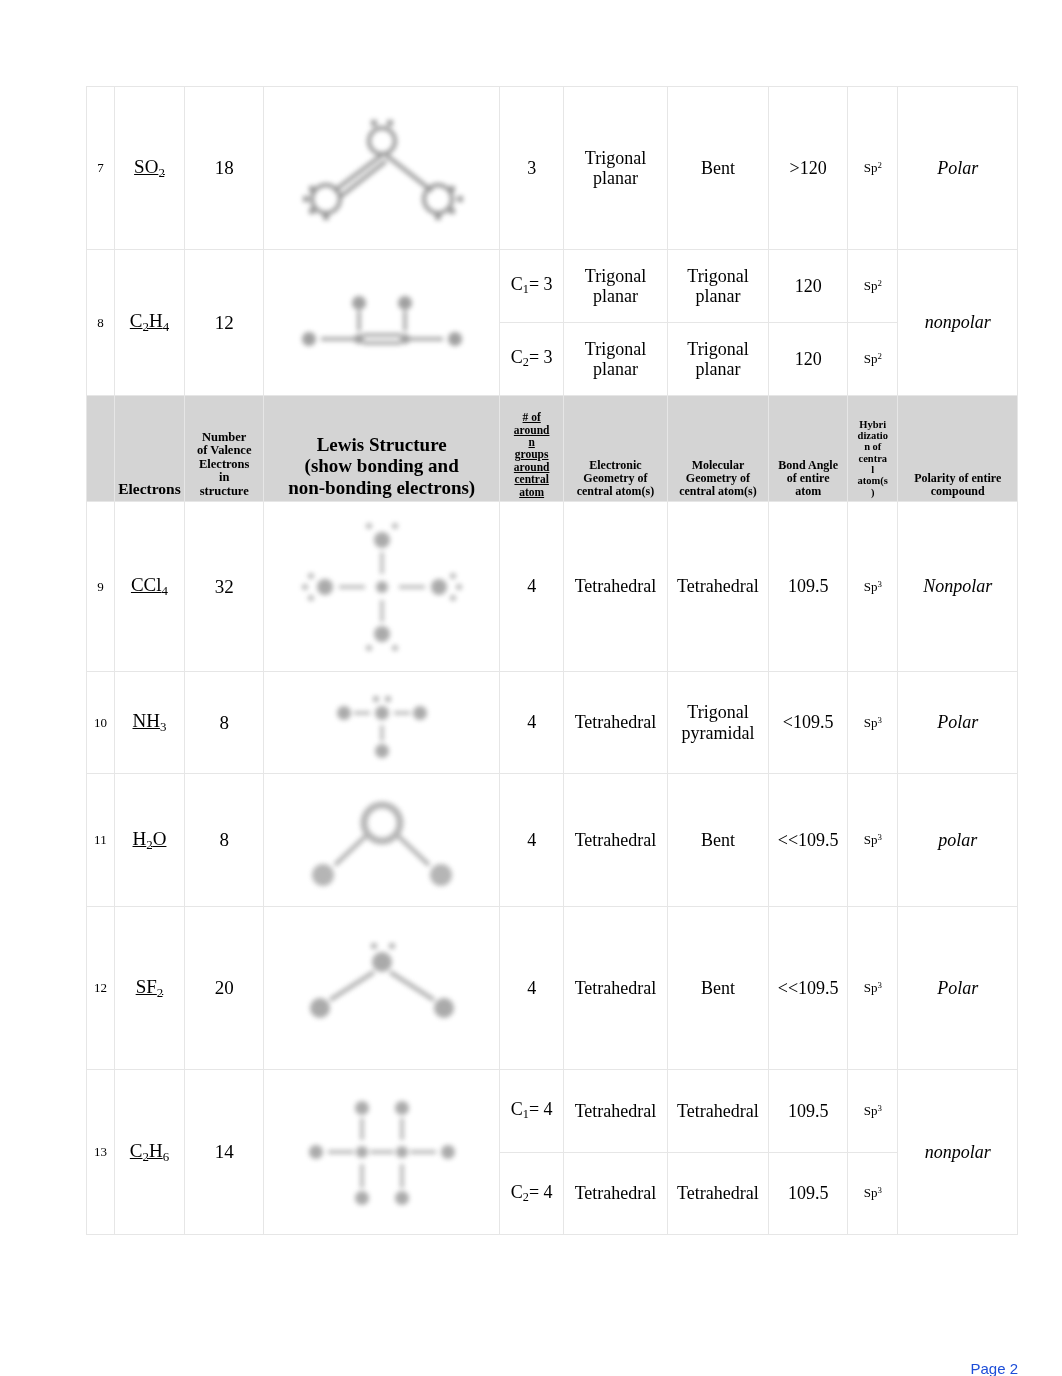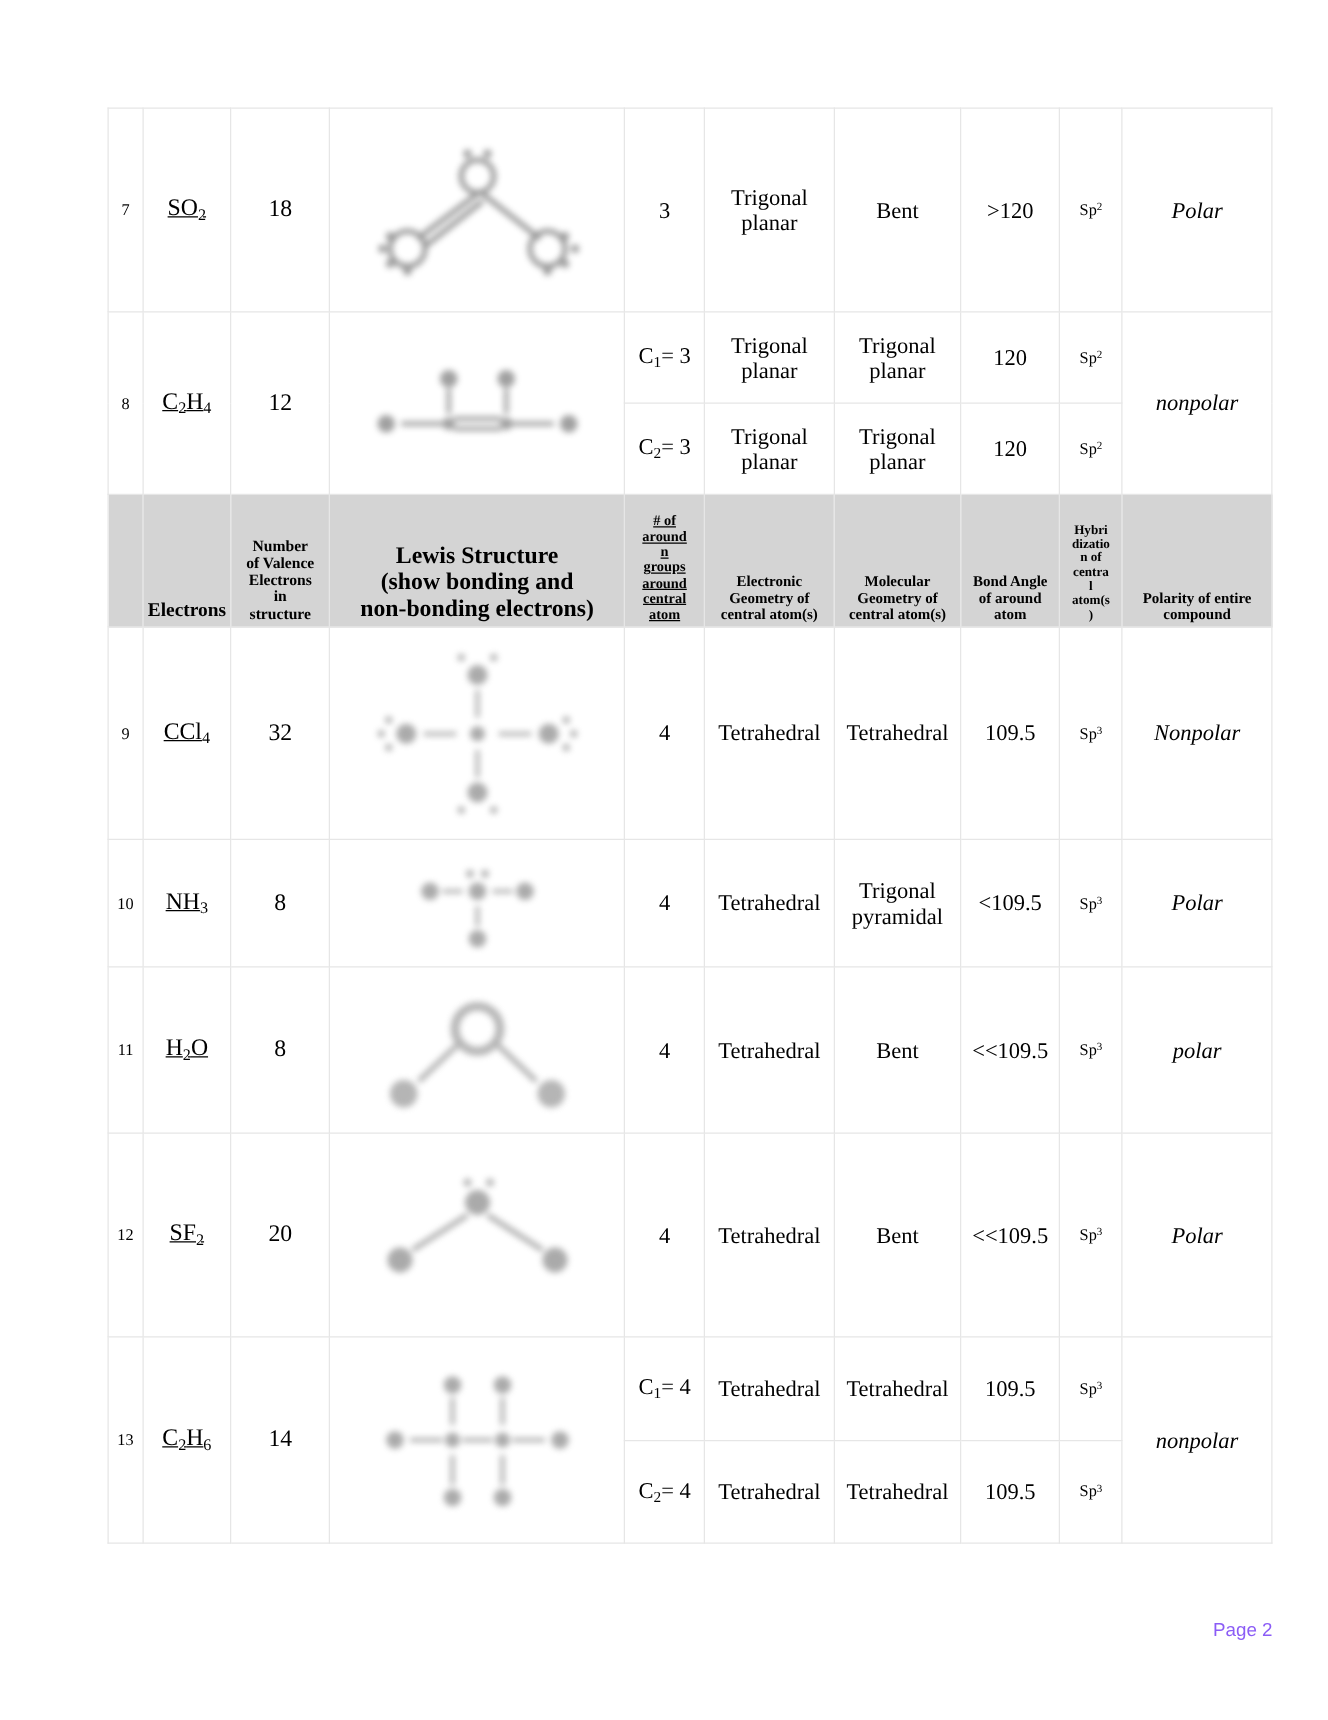--- a/index.html
+++ b/index.html
@@ -107,24 +107,24 @@
   .r10 td { height: 97px; }
   .r11 td { height: 128px; }
   .r12 td { height: 158px; }
   .r13a td { height: 74px; }
   .r13b td { height: 74px; }
 
   
   .footer {
     position: absolute;
     right: 44px;
-    top: 1296px;
+    top: 1360px;
     font-family: "Liberation Sans", "DejaVu Sans", sans-serif;
     font-size: 15px;
-    color: #8b5cf6;
+    color: #1d4ed8;
   }
   .vtop { vertical-align: top; }
 </style>
 </head>
 <body>
 
 <div id="page">
 
   <table class="vsepr">
     <colgroup>
@@ -249,21 +249,21 @@
         <span>Geometry of</span><br>
         <span>central atom(s)</span>
       </td>
       <td class="h-geo">
         <span>Molecular</span><br>
         <span>Geometry of</span><br>
         <span>central atom(s)</span>
       </td>
       <td class="h-angle">
         <span>Bond Angle</span><br>
-        <span>of around</span><br>
+        <span>of entire</span><br>
         <span>atom</span>
       </td>
       <td class="h-hyb">
         <span>Hybri</span><br>
         <span>dizatio</span><br>
         <span>n of</span><br>
         <span>centra</span><br>
         <span>l</span><br>
         <span>atom(s</span><br>
         <span>)</span>

